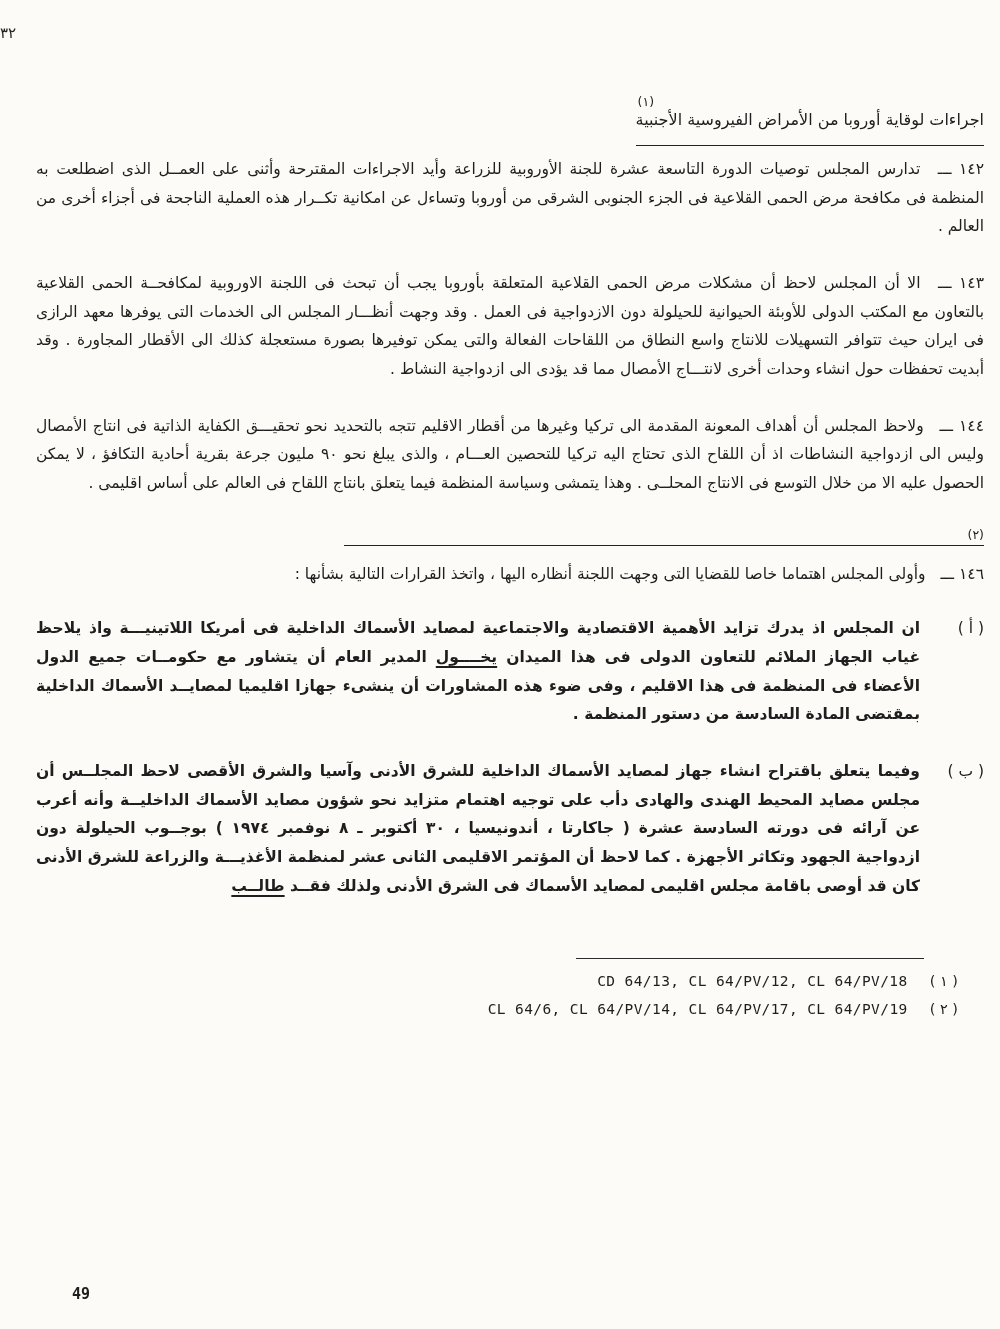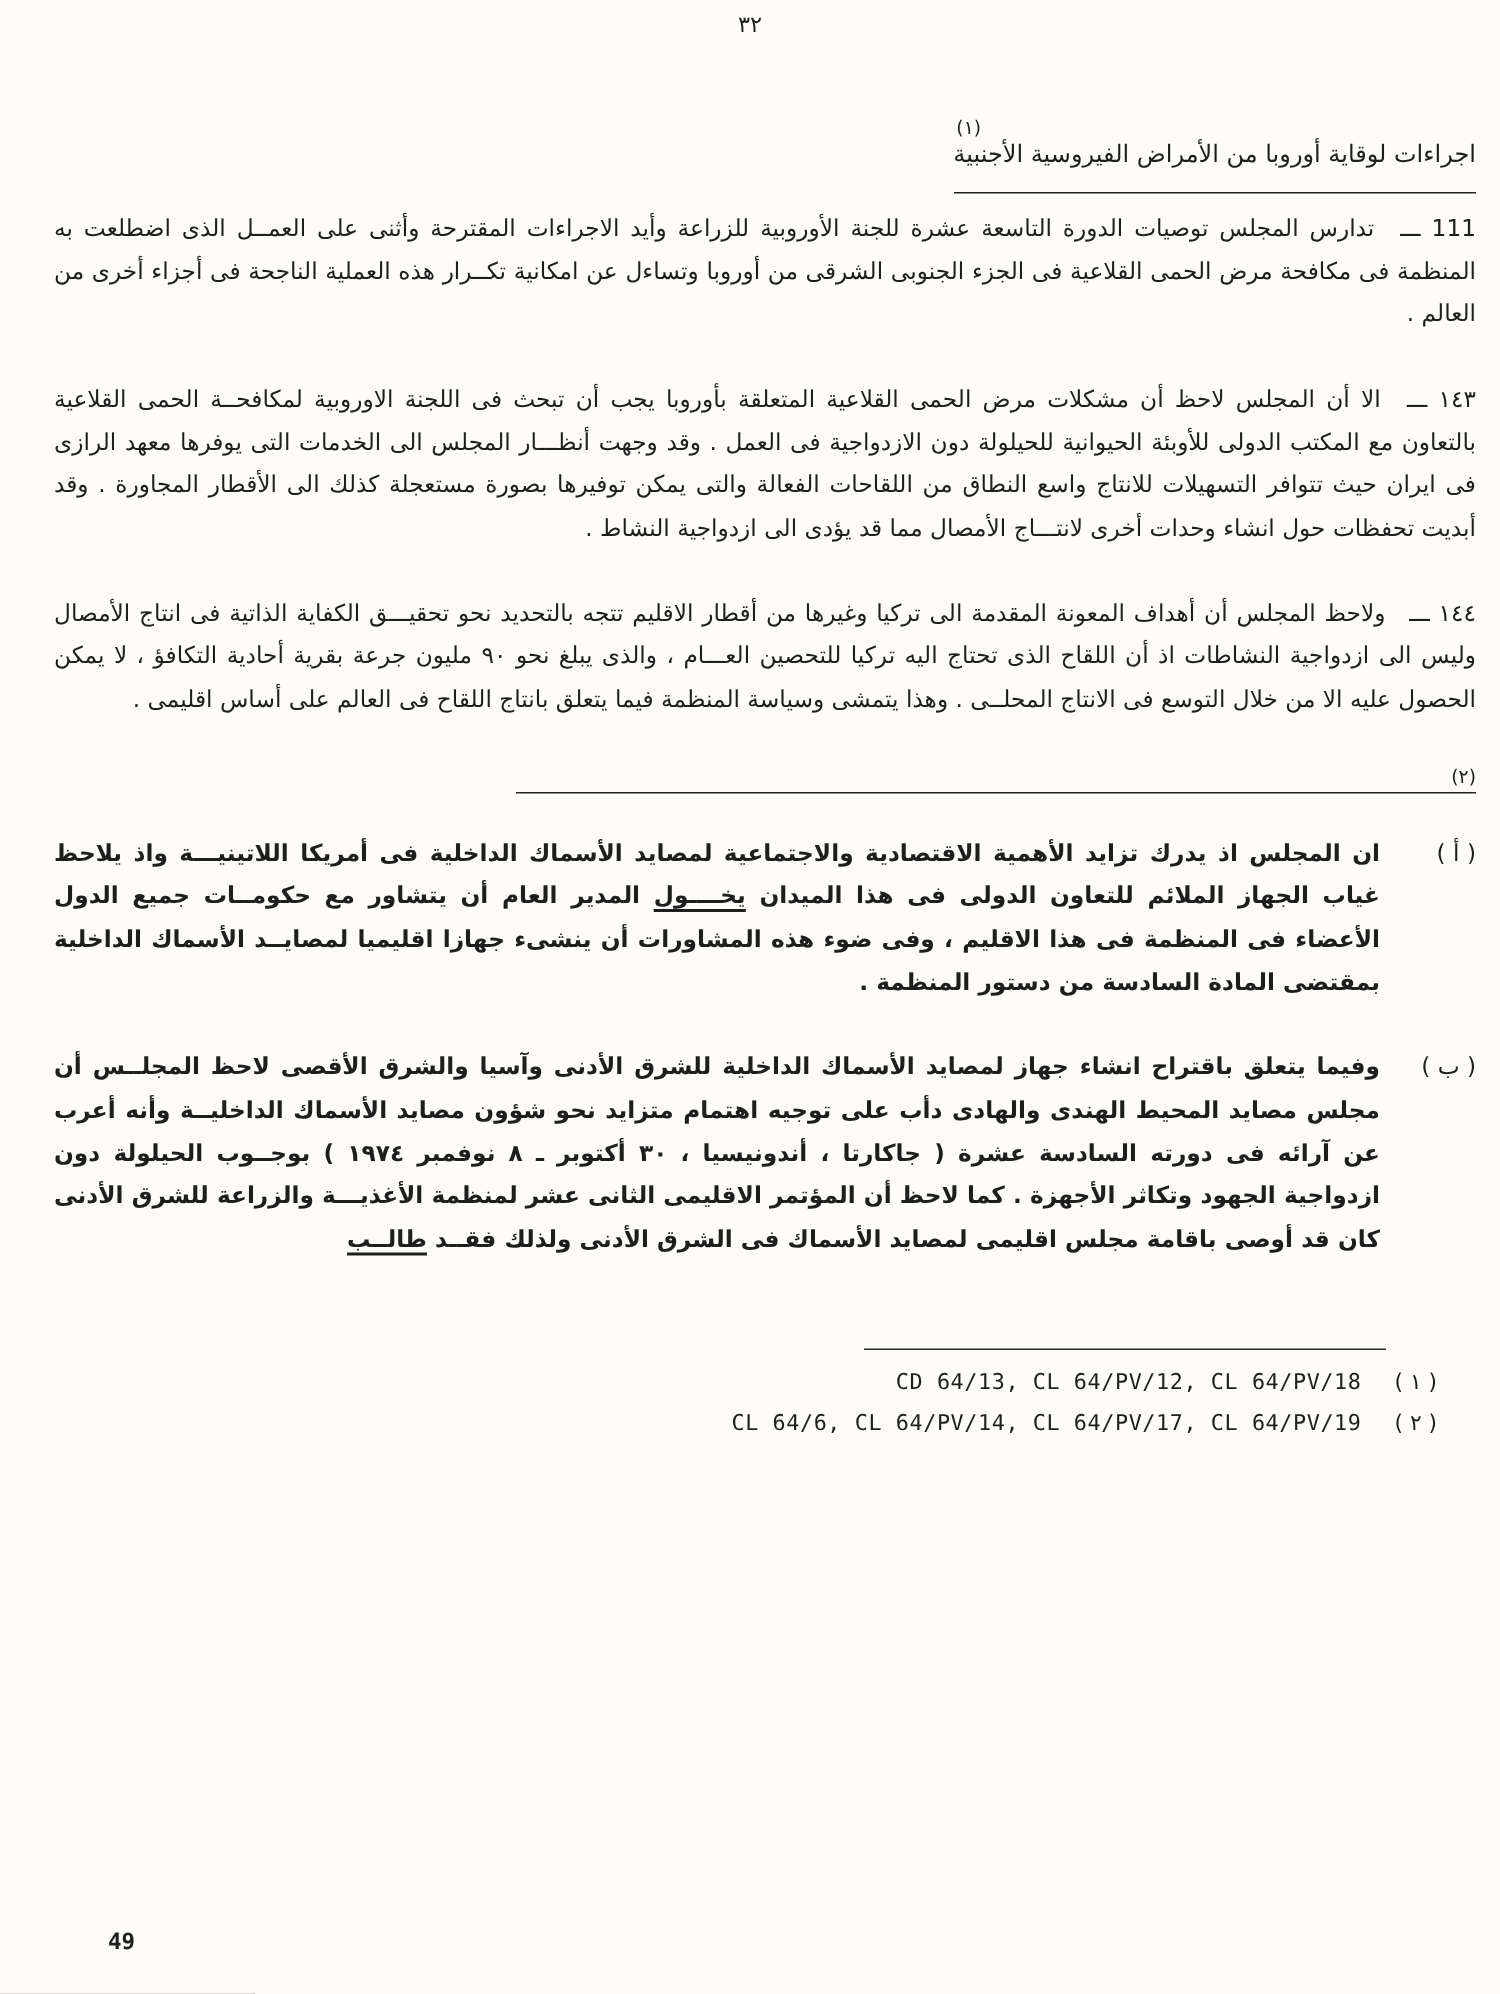--- a/index.html
+++ b/index.html
@@ -12,23 +12,22 @@
     height: 1329px;
     margin: 0 auto;
     background: #fcfbf7;
     color: #1e1e1e;
     font-family: "DejaVu Sans", "Liberation Sans", sans-serif;
     box-sizing: border-box;
     overflow: hidden;
   }
 
   .top-num {
-    text-align: center;
     font-size: 15px;
-    padding-top: 7px;
+    padding-top: 24px;
     letter-spacing: 3px;
   }
 
   .content {
     direction: rtl;
     padding: 0 16px 0 36px;
   }
 
   
   .heading-wrap { text-align: right; margin-top: 52px; }
@@ -137,21 +136,21 @@
   <div class="content">
 
     <div class="heading-wrap">
       <div class="heading-inner">
         <span class="fn-ref">(١)</span>
         <span class="heading-text">اجراءات لوقاية أوروبا من الأمراض الفيروسية الأجنبية</span>
       </div>
     </div>
 
     <p class="para mt-28">
-      <span class="para-num">111 ـــ</span>
+      <span class="para-num">١٤٢ ـــ</span>
       <span>تدارس المجلس توصيات الدورة التاسعة عشرة للجنة الأوروبية للزراعة وأيد الاجراءات المقترحة وأثنى على العمــل الذى اضطلعت به المنظمة فى مكافحة مرض الحمى القلاعية فى الجزء الجنوبى الشرقى من أوروبا وتساءل عن امكانية تكــرار هذه العملية الناجحة فى أجزاء أخرى من العالم .</span>
     </p>
 
     <p class="para mt-30">
       <span class="para-num">١٤٣ ـــ</span>
       <span>الا أن المجلس لاحظ أن مشكلات مرض الحمى القلاعية المتعلقة بأوروبا يجب أن تبحث فى اللجنة الاوروبية لمكافحــة الحمى القلاعية بالتعاون مع المكتب الدولى للأوبئة الحيوانية للحيلولة دون الازدواجية فى العمل . وقد وجهت أنظـــار المجلس الى الخدمات التى يوفرها معهد الرازى فى ايران حيث تتوافر التسهيلات للانتاج واسع النطاق من اللقاحات الفعالة والتى يمكن توفيرها بصورة مستعجلة كذلك الى الأقطار المجاورة . وقد أبديت تحفظات حول انشاء وحدات أخرى لانتـــاج الأمصال مما قد يؤدى الى ازدواجية النشاط .</span>
     </p>
 
     <p class="para mt-30">
       <span class="para-num">١٤٤ ـــ</span>
@@ -159,20 +158,24 @@
     </p>
 
     <div class="heading-wrap" style="margin-top:26px;">
       <div class="heading-inner">
         <span class="fn-ref">(٢)</span>
       </div>
       <div class="section2-rule"></div>
     </div>
 
 
+    <p class="para mt-14">
+      <span class="para-num">١٤٦ ـــ</span>
+      <span>وأولى المجلس اهتماما خاصا للقضايا التى وجهت اللجنة أنظاره اليها ، واتخذ القرارات التالية بشأنها :</span>
+    </p>
 
     <div class="item mt-28">
       <div class="item-marker">( أ )</div>
       <div class="item-text"><span>ان المجلس اذ يدرك تزايد الأهمية الاقتصادية والاجتماعية لمصايد الأسماك الداخلية فى أمريكا اللاتينيـــة واذ يلاحظ غياب الجهاز الملائم للتعاون الدولى فى هذا الميدان </span><span class="u">يخــــول</span><span> المدير العام أن يتشاور مع حكومــات جميع الدول الأعضاء فى المنظمة فى هذا الاقليم ، وفى ضوء هذه المشاورات أن ينشىء جهازا اقليميا لمصايــد الأسماك الداخلية بمقتضى المادة السادسة من دستور المنظمة .</span></div>
     </div>
 
     <div class="item mt-30">
       <div class="item-marker">( ب )</div>
       <div class="item-text"><span>وفيما يتعلق باقتراح انشاء جهاز لمصايد الأسماك الداخلية للشرق الأدنى وآسيا والشرق الأقصى لاحظ المجلــس أن مجلس مصايد المحيط الهندى والهادى دأب على توجيه اهتمام متزايد نحو شؤون مصايد الأسماك الداخليــة وأنه أعرب عن آرائه فى دورته السادسة عشرة ( جاكارتا ، أندونيسيا ، ٣٠ أكتوبر ـ ٨ نوفمبر ١٩٧٤ ) بوجــوب الحيلولة دون ازدواجية الجهود وتكاثر الأجهزة . كما لاحظ أن المؤتمر الاقليمى الثانى عشر لمنظمة الأغذيـــة والزراعة للشرق الأدنى كان قد أوصى باقامة مجلس اقليمى لمصايد الأسماك فى الشرق الأدنى ولذلك فقــد </span><span class="u">طالــب</span></div>
     </div>

